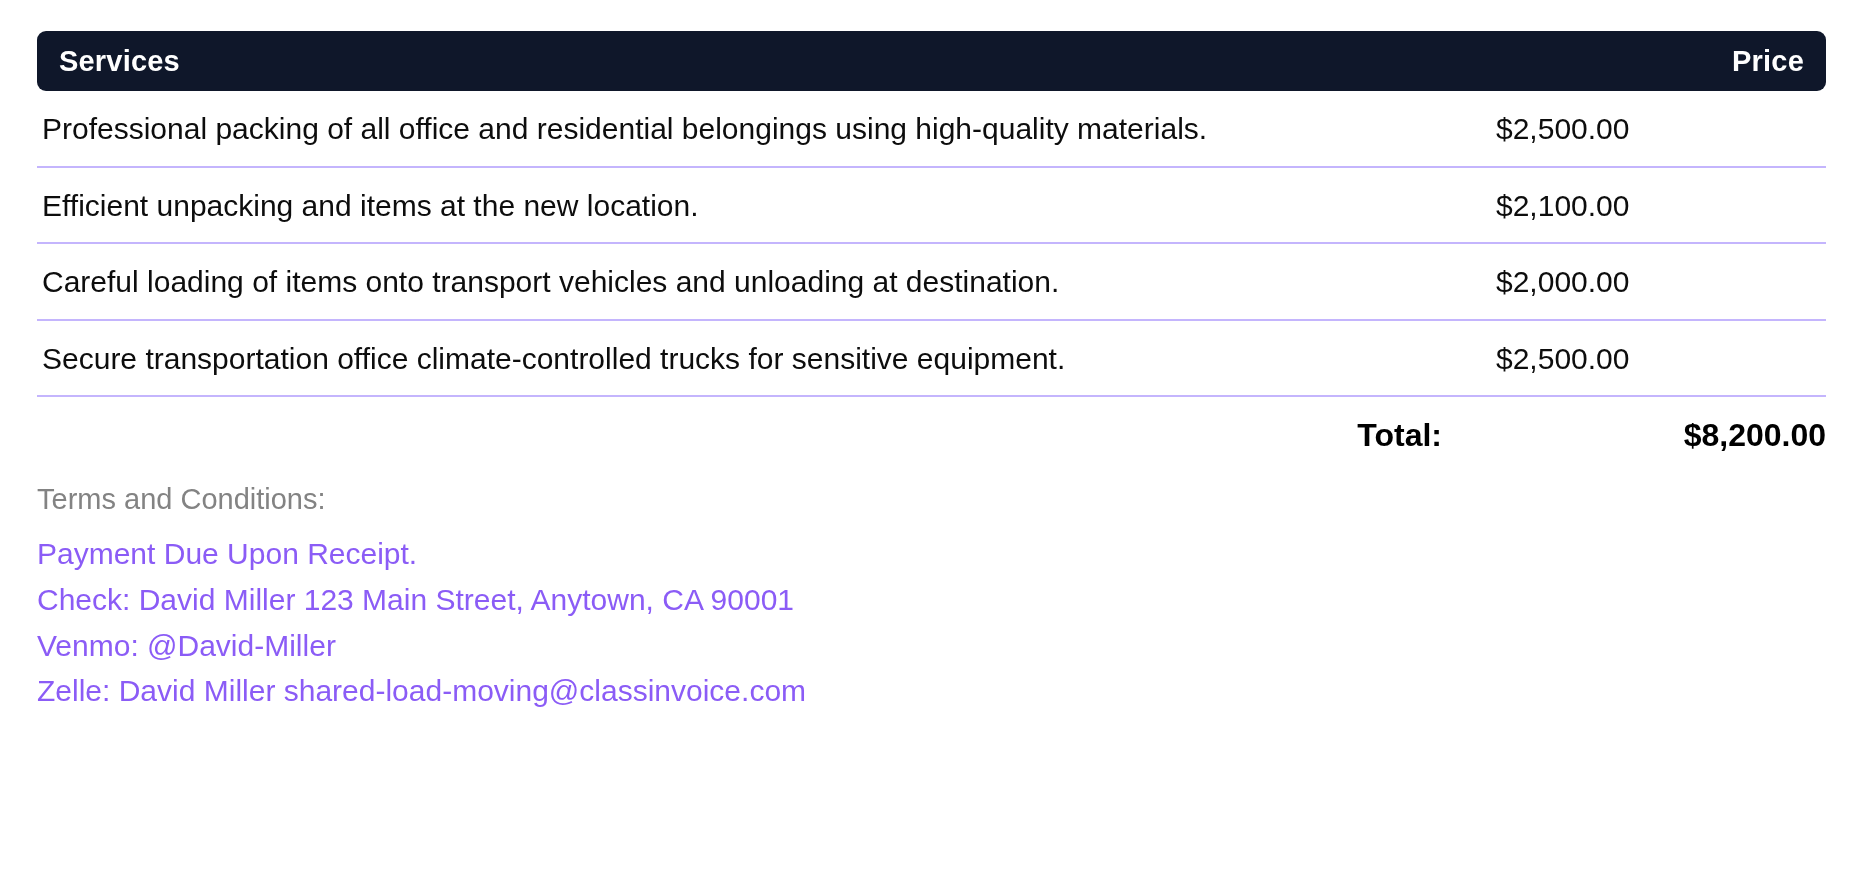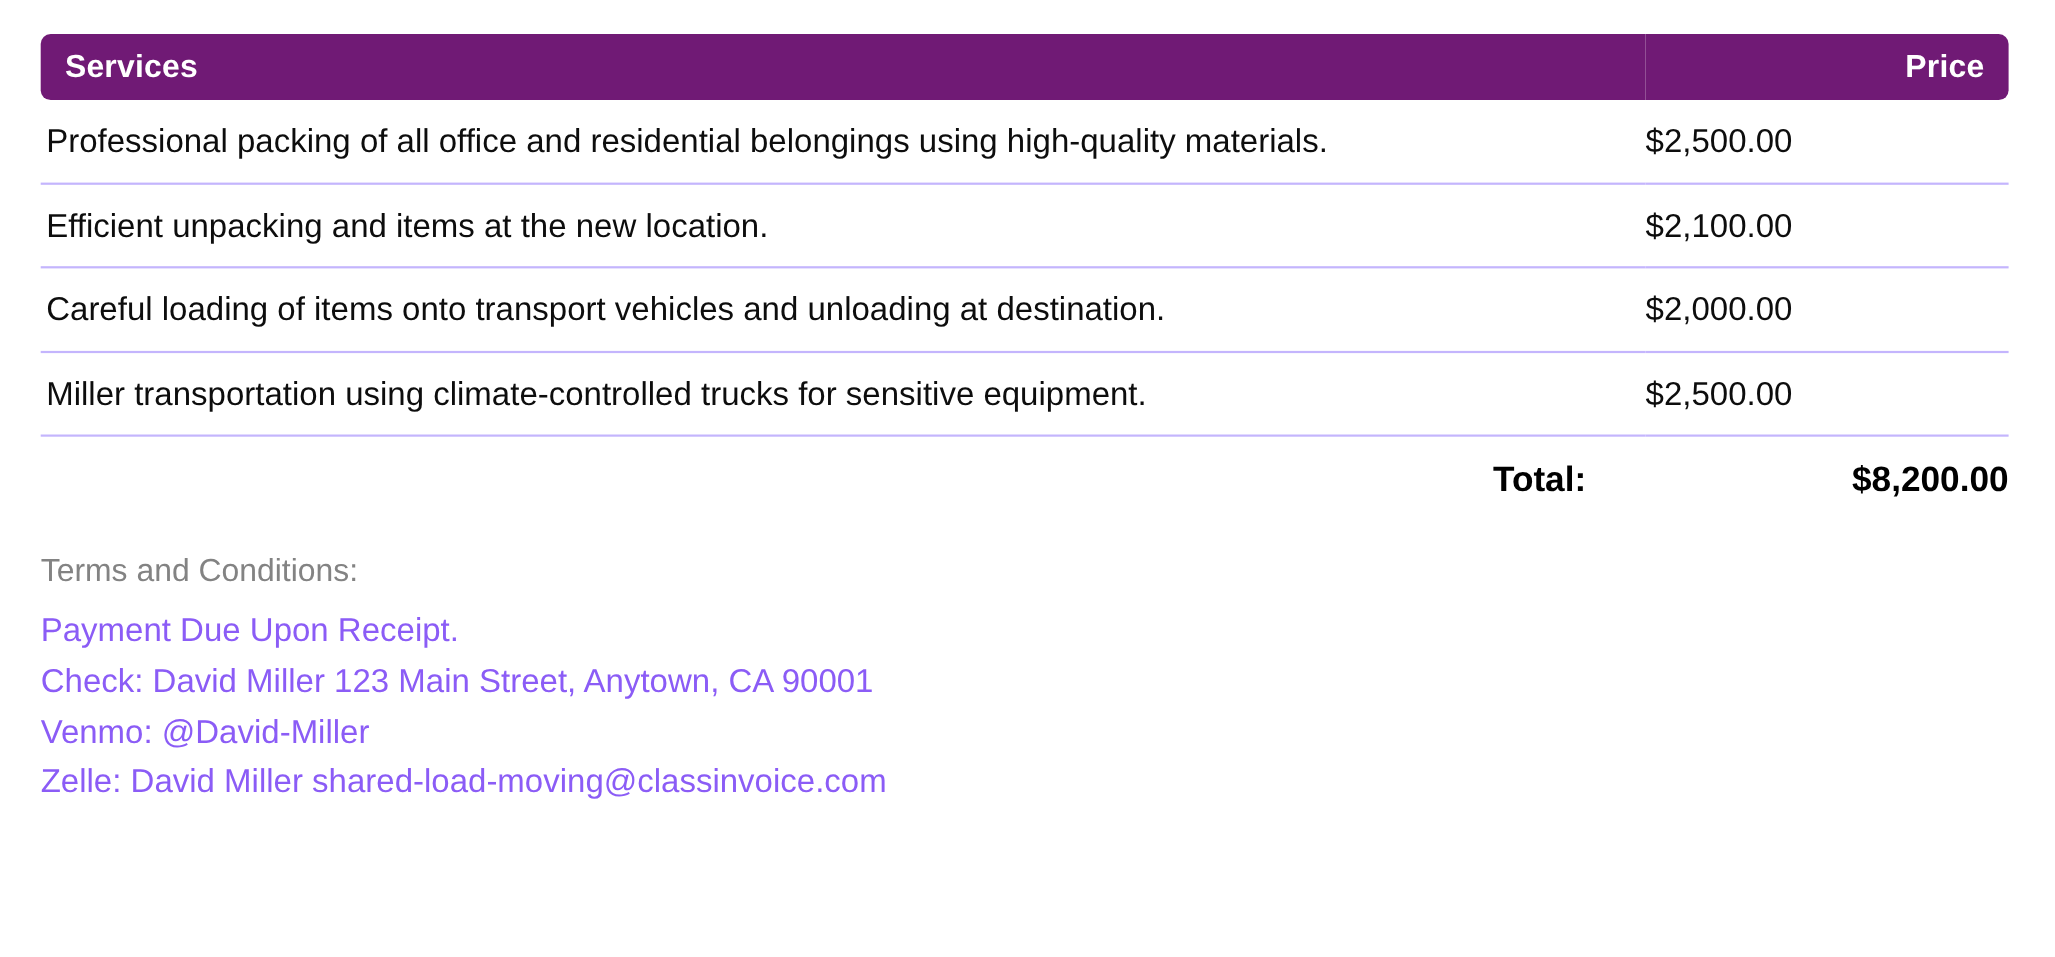--- a/index.html
+++ b/index.html
@@ -25,21 +25,21 @@
 
   
   .services-table {
     width: 1789px;
     border-collapse: separate;
     border-spacing: 0;
     table-layout: fixed;
   }
 
   .table-head-row th {
-    background: #701a75;
+    background: #0f172a;
     color: #ffffff;
     font-size: 29px;
     font-weight: bold;
     height: 60px;
     padding: 0 22px;
     vertical-align: middle;
     letter-spacing: 0.2px;
   }
   .table-head-row th.col-services {
     text-align: left;
@@ -83,21 +83,21 @@
   .total-row td.total-label {
     text-align: right;
     padding-right: 54px;
   }
   .total-row td.total-value {
     text-align: right;
   }
 
   
   .terms-section {
-    margin-top: 51px;
+    margin-top: 31px;
     padding-left: 0px;
   }
   .terms-heading {
     font-size: 29px;
     color: #838383;
     line-height: 1.0;
     margin-bottom: 17px;
   }
   .terms-line {
     font-size: 30px;
@@ -125,21 +125,21 @@
       </tr>
       <tr class="service-row">
         <td class="cell-desc">Efficient unpacking and items at the new location.</td>
         <td class="cell-price">$2,100.00</td>
       </tr>
       <tr class="service-row">
         <td class="cell-desc">Careful loading of items onto transport vehicles and unloading at destination.</td>
         <td class="cell-price">$2,000.00</td>
       </tr>
       <tr class="service-row">
-        <td class="cell-desc">Miller transportation using climate-controlled trucks for sensitive equipment.</td>
+        <td class="cell-desc">Secure transportation office climate-controlled trucks for sensitive equipment.</td>
         <td class="cell-price">$2,500.00</td>
       </tr>
       <tr class="total-row">
         <td class="total-label">Total:</td>
         <td class="total-value">$8,200.00</td>
       </tr>
     </tbody>
   </table>
 
   <div class="terms-section">

